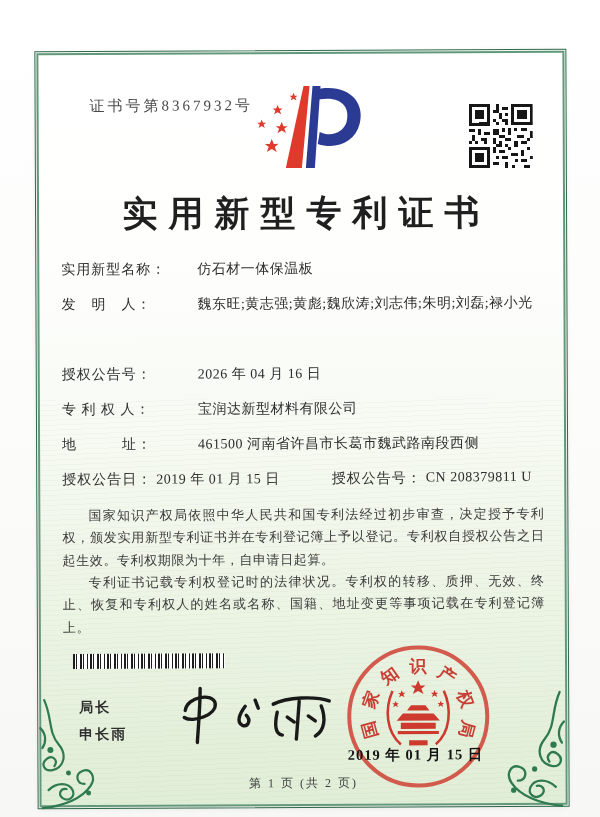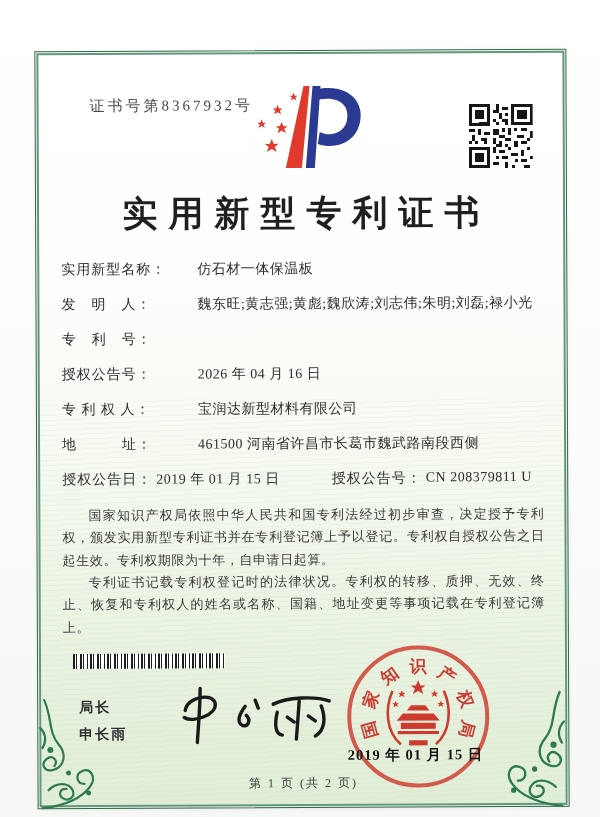--- a/index.html
+++ b/index.html
@@ -166,21 +166,20 @@
     <div class="fields">
       <div class="field-row">
         <span class="field-label">实用新型名称：</span>
         <span class="field-value">仿石材一体保温板</span>
       </div>
       <div class="field-row">
         <span class="field-label">发　明　人：</span>
         <span class="field-value">魏东旺;黄志强;黄彪;魏欣涛;刘志伟;朱明;刘磊;禄小光</span>
       </div>
       <div class="field-row">
-        <span class="field-label">专　利　号：</span>
       </div>
       <div class="field-row">
         <span class="field-label">授权公告号：</span>
         <span class="field-value">2026 年 04 月 16 日</span>
       </div>
       <div class="field-row">
         <span class="field-label">专 利 权 人：</span>
         <span class="field-value">宝润达新型材料有限公司</span>
       </div>
       <div class="field-row">

